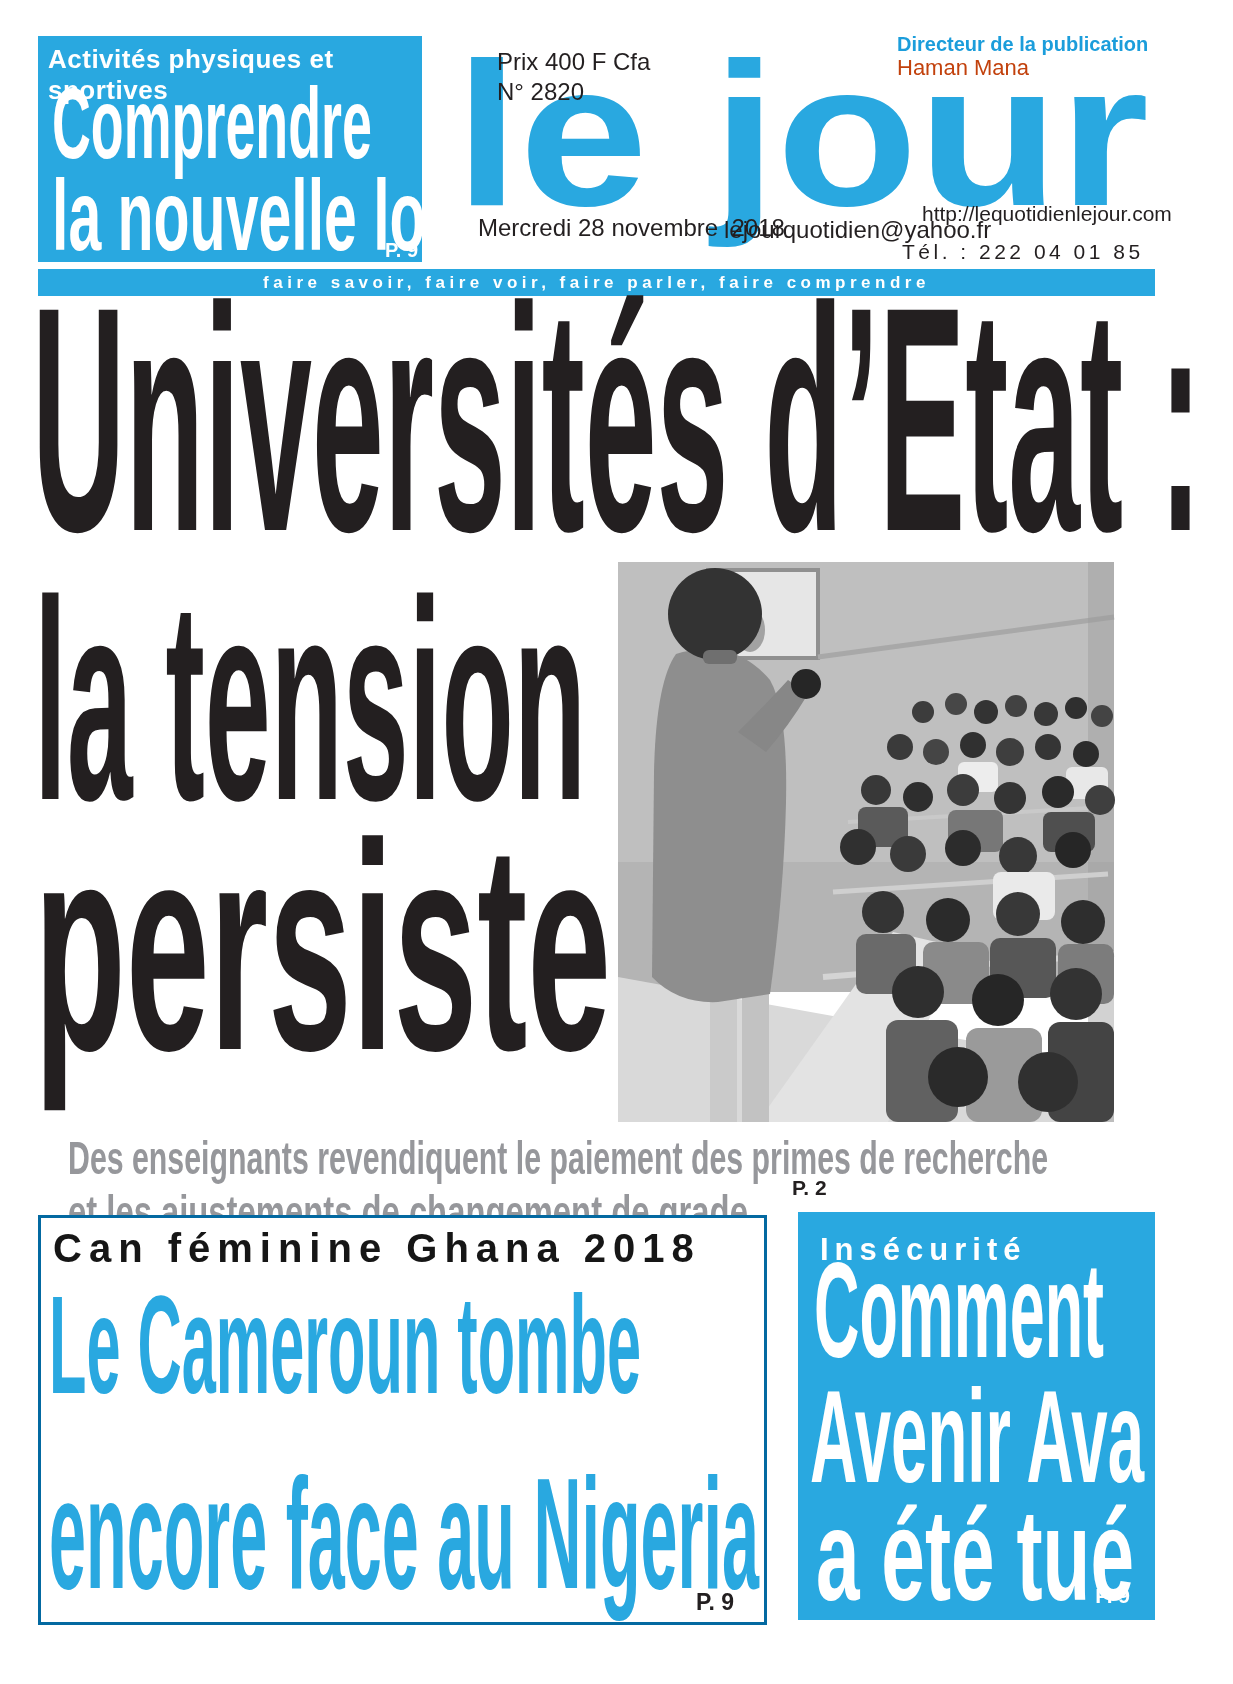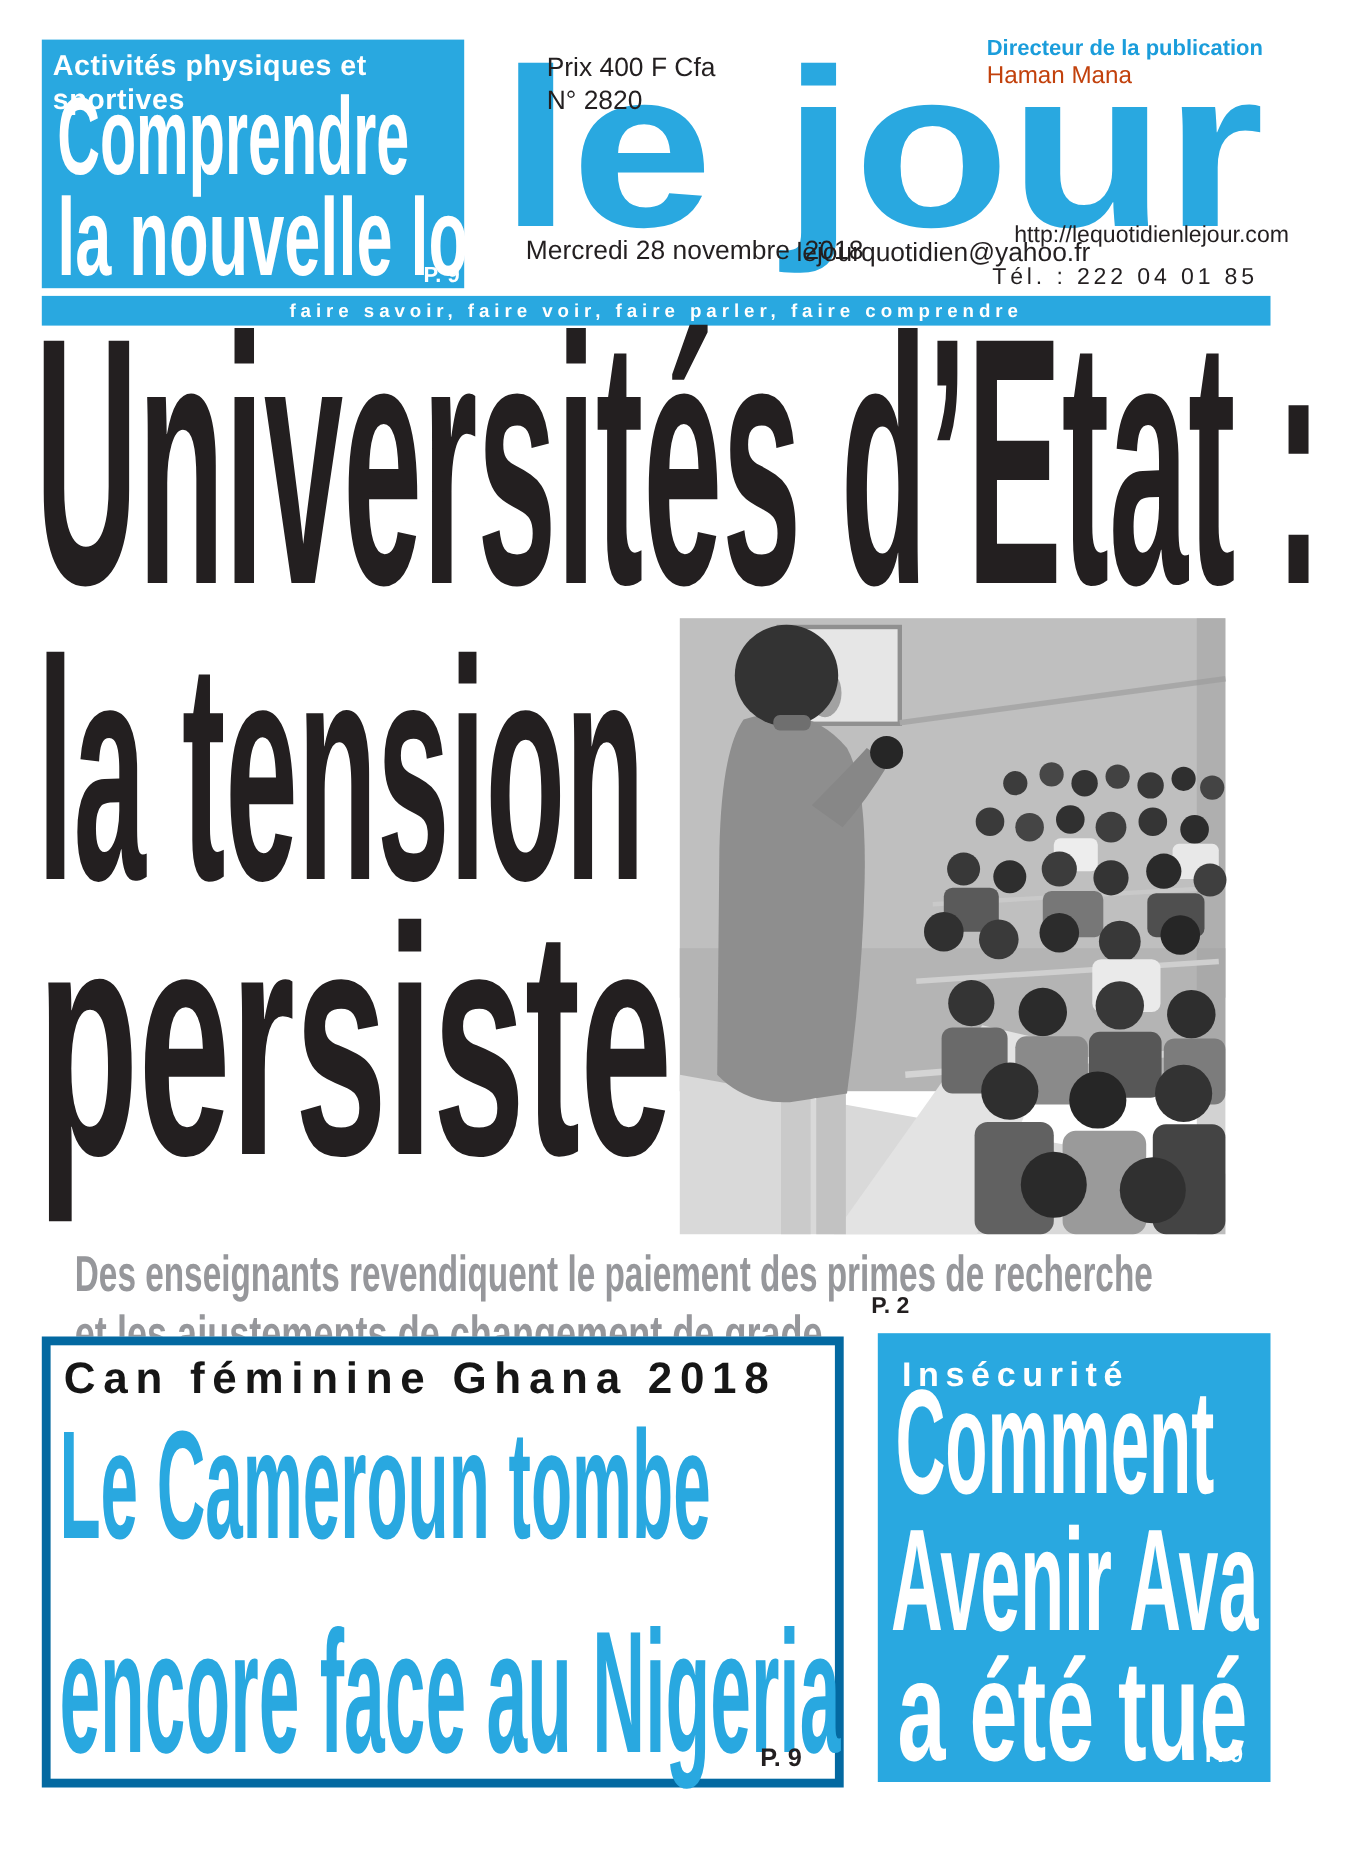--- a/index.html
+++ b/index.html
@@ -17,21 +17,21 @@
   .kicker{font-weight:bold;}
   #slogan-bar{
     left:38px;top:269px;width:1117px;height:27px;
     display:flex;align-items:center;justify-content:center;
   }
   #slogan-bar span{
     color:#fff;font-size:17px;font-weight:bold;letter-spacing:4.5px;white-space:pre;
   }
   #sports-box{
     left:38px;top:1215px;width:729px;height:410px;background:#fff;
-    border:8px solid #0369a1;box-sizing:border-box;
+    border:3px solid #0369a1;box-sizing:border-box;
   }
   #security-box{ left:798px;top:1212px;width:357px;height:408px; }
 </style>
 </head>
 <body>
 
 <div id="page">
 
   <div class="abs cyan-box" style="left:38px;top:36px;width:384px;height:226px;">
     <div class="abs kicker" style="left:10px;top:8px;font-size:26px;color:#fff;letter-spacing:0.5px;">Activités physiques et sportives</div>

